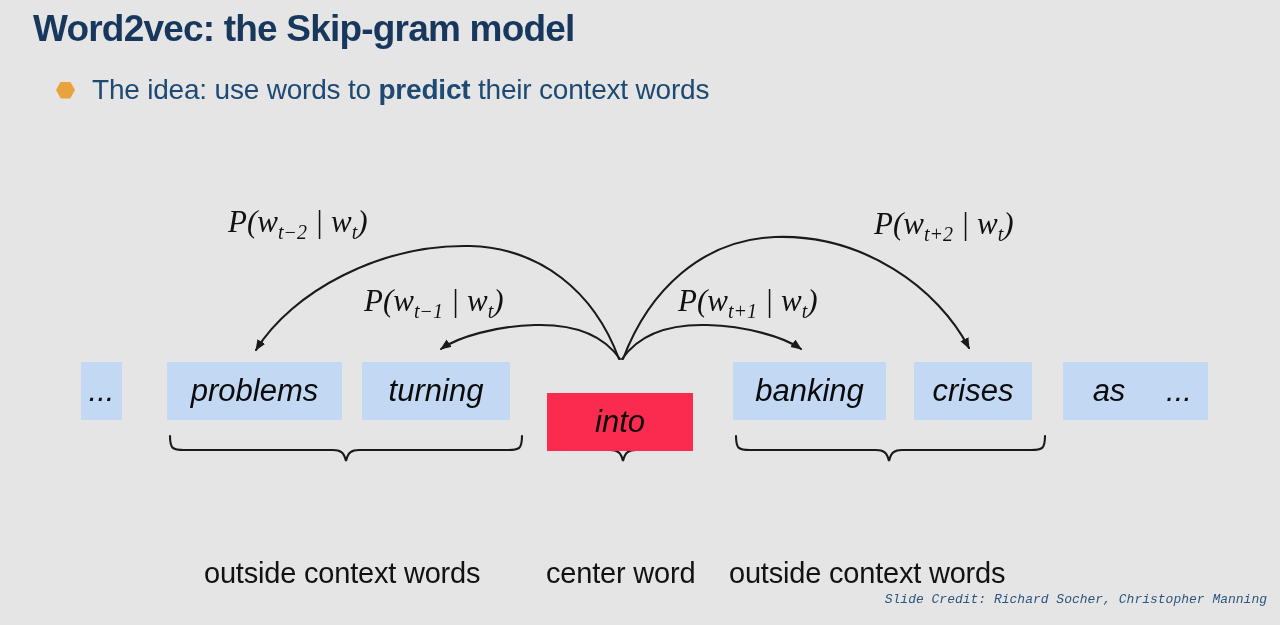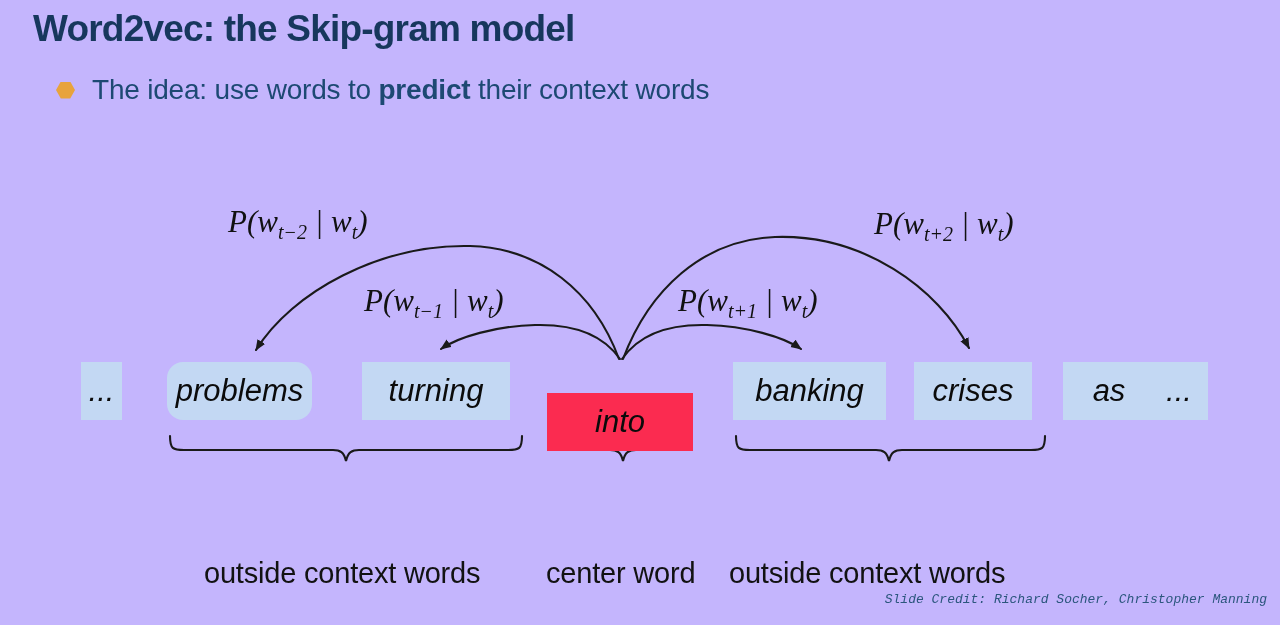--- a/index.html
+++ b/index.html
@@ -1,19 +1,19 @@
 <!DOCTYPE html>
 <html><head>
 <meta charset="utf-8">
 <style>
   html,body{margin:0;padding:0;background:#ffffff;}
   .slide{
     position:relative;
     width:1280px;height:625px;
-    background:#c4b5fd;
+    background:#e5e5e5;
     overflow:hidden;
     font-family:"Liberation Sans", sans-serif;
   }
   
   .title{
     position:absolute;left:33px;top:8px;
     font-size:37px;font-weight:700;letter-spacing:-0.8px;
     color:#17375D;
   }
   .bullet-row{position:absolute;left:56px;display:flex;align-items:center;text-align:center;}
@@ -97,21 +97,21 @@
   </svg>
 
   <div class="prob p1"><span>P(w</span><sub>t−2</sub><span> | w</span><sub>t</sub><span>)</span></div>
   <div class="prob p2"><span>P(w</span><sub>t−1</sub><span> | w</span><sub>t</sub><span>)</span></div>
   <div class="prob p3"><span>P(w</span><sub>t+1</sub><span> | w</span><sub>t</sub><span>)</span></div>
   <div class="prob p4"><span>P(w</span><sub>t+2</sub><span> | w</span><sub>t</sub><span>)</span></div>
 
   <div class="word-box" style="left:81px;width:41px;">
       <span>...</span>
     </div>
-  <div class="word-box" style="left:167px;width:145px;border-radius:16px;">
+  <div class="word-box" style="left:167px;width:175px;">
       <span>problems</span>
     </div>
   <div class="word-box" style="left:362px;width:148px;">
       <span>turning</span>
     </div>
   <div class="word-box center" style="left:547px;width:146px;margin-top:31px;">
       <span>into</span>
     </div>
   <div class="word-box" style="left:733px;width:153px;">
       <span>banking</span>

